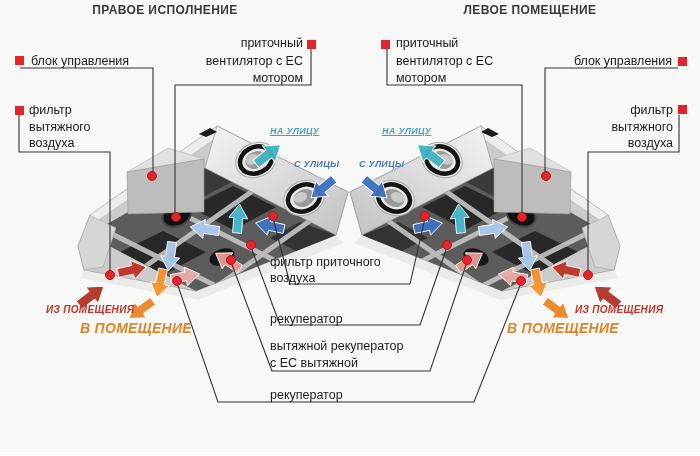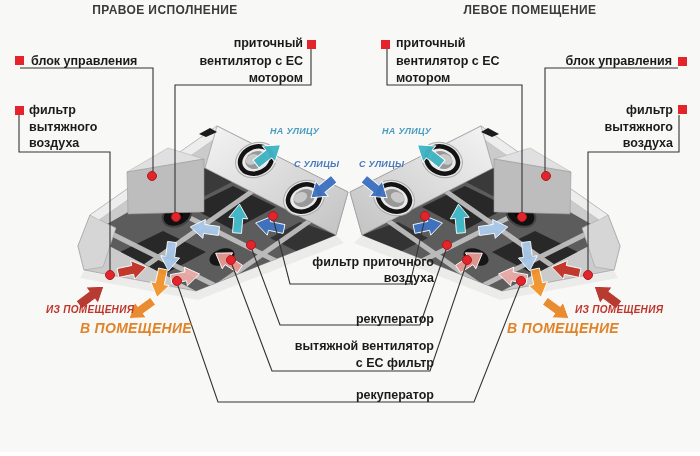--- a/index.html
+++ b/index.html
@@ -2,28 +2,28 @@
 <html><head>
 <meta charset="utf-8">
 <style>
   html,body{margin:0;padding:0;}
   #stage{
     position:relative;width:700px;height:452px;overflow:hidden;
     background:#f8f8f7;
     font-family:"Liberation Sans","DejaVu Sans",sans-serif;
   }
   #stage svg{position:absolute;left:0;top:0;}
-  .txt{position:absolute;z-index:5;white-space:nowrap;font-weight:bold;}
+  .txt{position:absolute;z-index:5;white-space:nowrap;}
   .title{font-size:12px;font-weight:bold;color:#3a3a3a;letter-spacing:.4px;text-align:center;width:150px;}
   .lbl{font-size:12.5px;color:#1b1b1b;line-height:17px;}
   .lbl span{display:block;}
-  .ctr{text-align:right;width:164px;}
+  .ctr{text-align:left;width:164px;}
   .ar{text-align:right;}
   .flow{font-size:9px;font-weight:bold;font-style:italic;letter-spacing:.3px;}
-  .flow-street{color:#4a9cc0;}
+  .flow-street{color:#4a9cc0;text-decoration:underline;}
   .flow-instreet{color:#4678ba;}
   .flow-fromroom{color:#bf3429;font-size:10px;}
   .flow-toroom{color:#e08429;font-size:14px;}
 </style>
 </head>
 <body>
 
 <div id="stage">
 
 <svg width="700" height="456" viewBox="0 0 700 456">
@@ -165,22 +165,22 @@
   <span>вытяжного</span>
   <span>воздуха</span>
 </div>
 
 <div class="txt lbl ctr" style="left:270px;top:254px;line-height:16px;">
   <span>фильтр приточного</span>
   <span>воздуха</span>
 </div>
 <div class="txt lbl ctr" style="left:270px;top:311px;">рекуператор</div>
 <div class="txt lbl ctr" style="left:270px;top:338px;line-height:17px;">
-  <span>вытяжной вентилятор</span>
-  <span>с ЕС фильтр</span>
+  <span>вытяжной рекуператор</span>
+  <span>с ЕС вытяжной</span>
 </div>
 <div class="txt lbl ctr" style="left:270px;top:387px;">рекуператор</div>
 
 <div class="txt flow flow-street" style="left:270px;top:126px;">НА УЛИЦУ</div>
 <div class="txt flow flow-instreet" style="left:294px;top:159px;">С УЛИЦЫ</div>
 <div class="txt flow flow-street" style="left:382px;top:126px;">НА УЛИЦУ</div>
 <div class="txt flow flow-instreet" style="left:359px;top:159px;">С УЛИЦЫ</div>
 <div class="txt flow flow-fromroom" style="left:46px;top:304px;">ИЗ ПОМЕЩЕНИЯ</div>
 <div class="txt flow flow-toroom" style="left:80px;top:320px;">В ПОМЕЩЕНИЕ</div>
 <div class="txt flow flow-fromroom" style="left:575px;top:304px;">ИЗ ПОМЕЩЕНИЯ</div>

